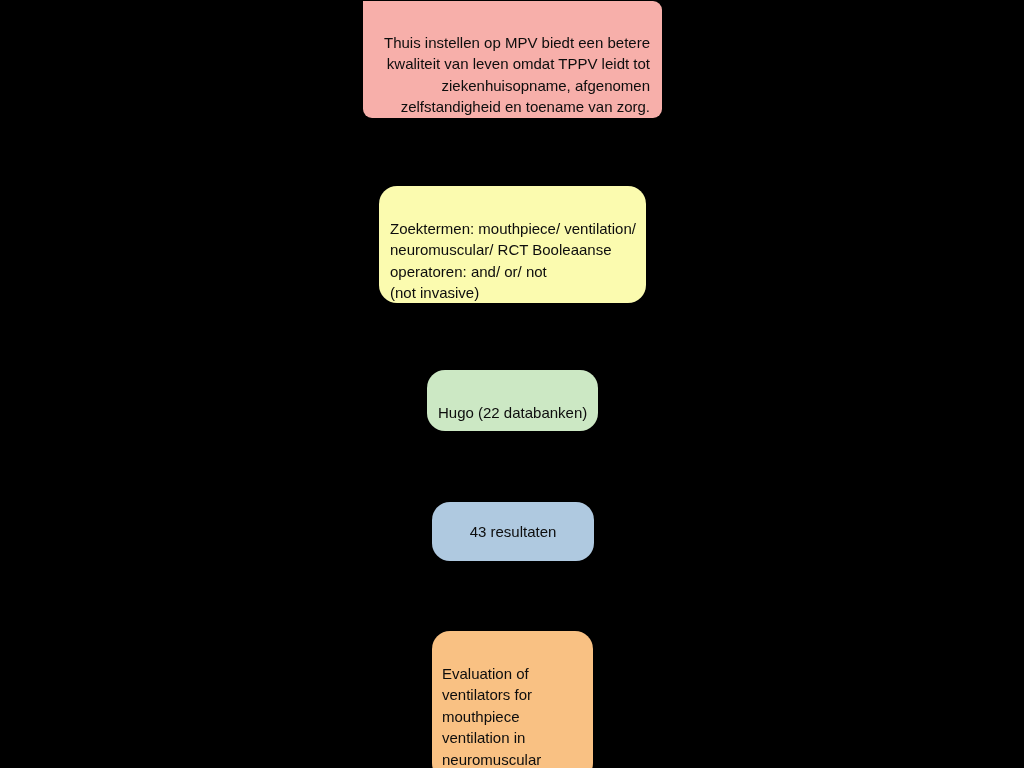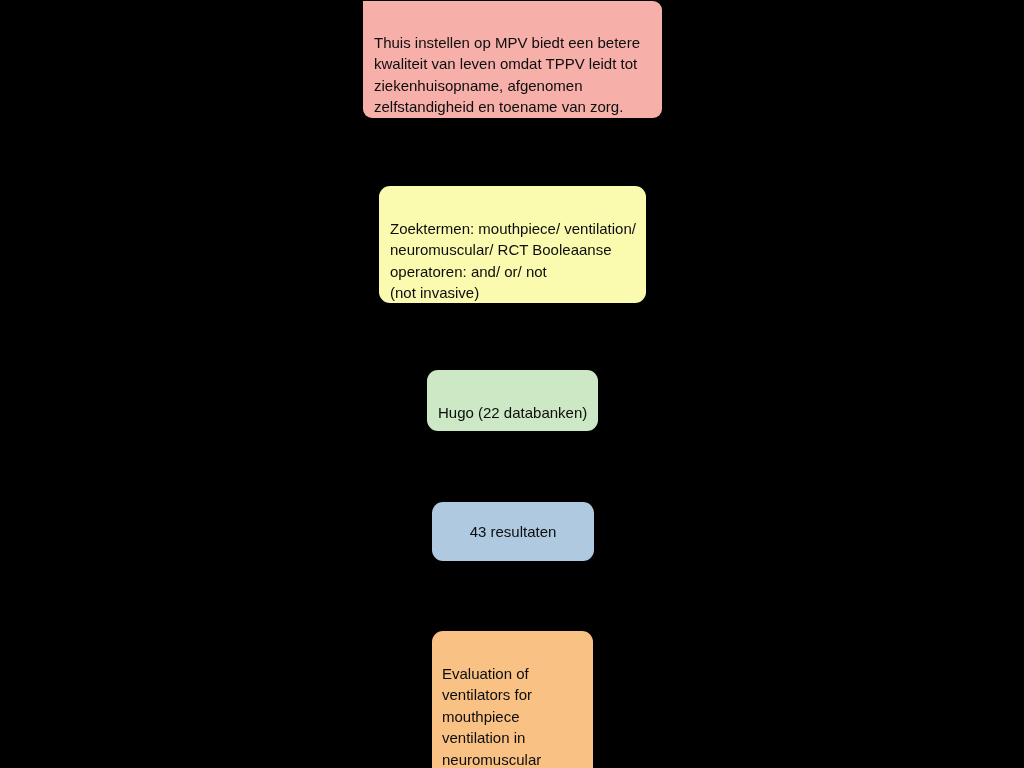--- a/index.html
+++ b/index.html
@@ -19,21 +19,21 @@
     position: absolute;
     left: 0;
     top: 0;
     width: 1024px;
     height: 768px;
     background: #000000;
   }
   .node {
     position: absolute;
     box-sizing: border-box;
-    border-radius: 11px;
+    border-radius: 18px;
     color: #0d0d0d;
     font-family: "Liberation Sans", sans-serif;
     font-size: 15px;
     line-height: 21.5px;
     white-space: pre-line;
     overflow: hidden;
   }
   .node-text {
     display: block;
     white-space: pre-line;
@@ -41,20 +41,21 @@
 
   
   #node-statement {
     left: 363px;
     top: 1px;
     width: 299px;
     height: 117px;
     background: #F7AFAA;
     padding: 9px 12px 8px 11px;
     border-radius: 0 9px 9px 9px;
+    text-align: right;
   }
 
   
   #node-search-terms {
     left: 379px;
     top: 186px;
     width: 267px;
     height: 117px;
     background: #FBFBAF;
     padding: 10px 10px 8px 11px;

